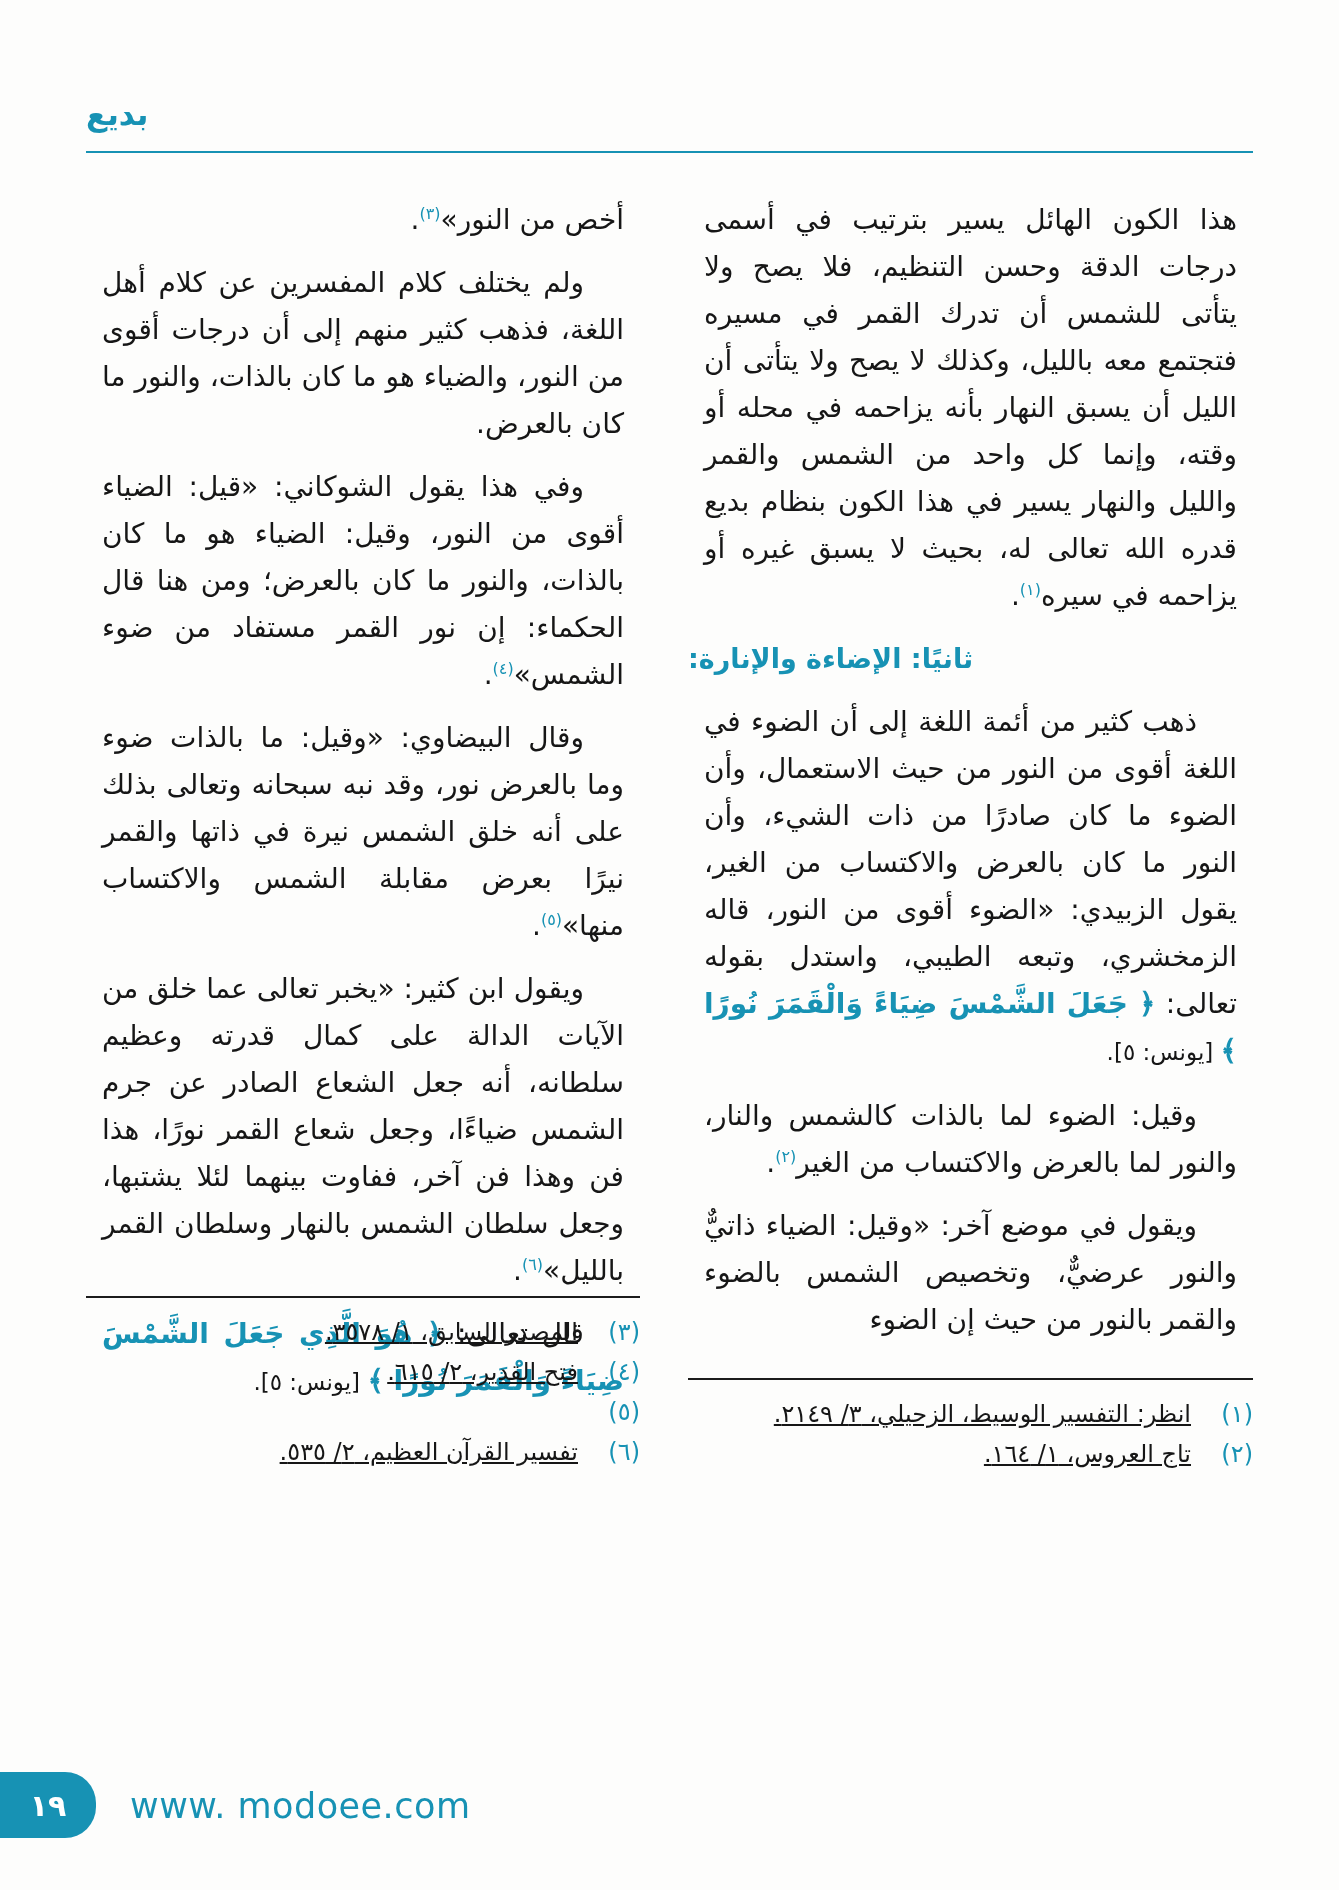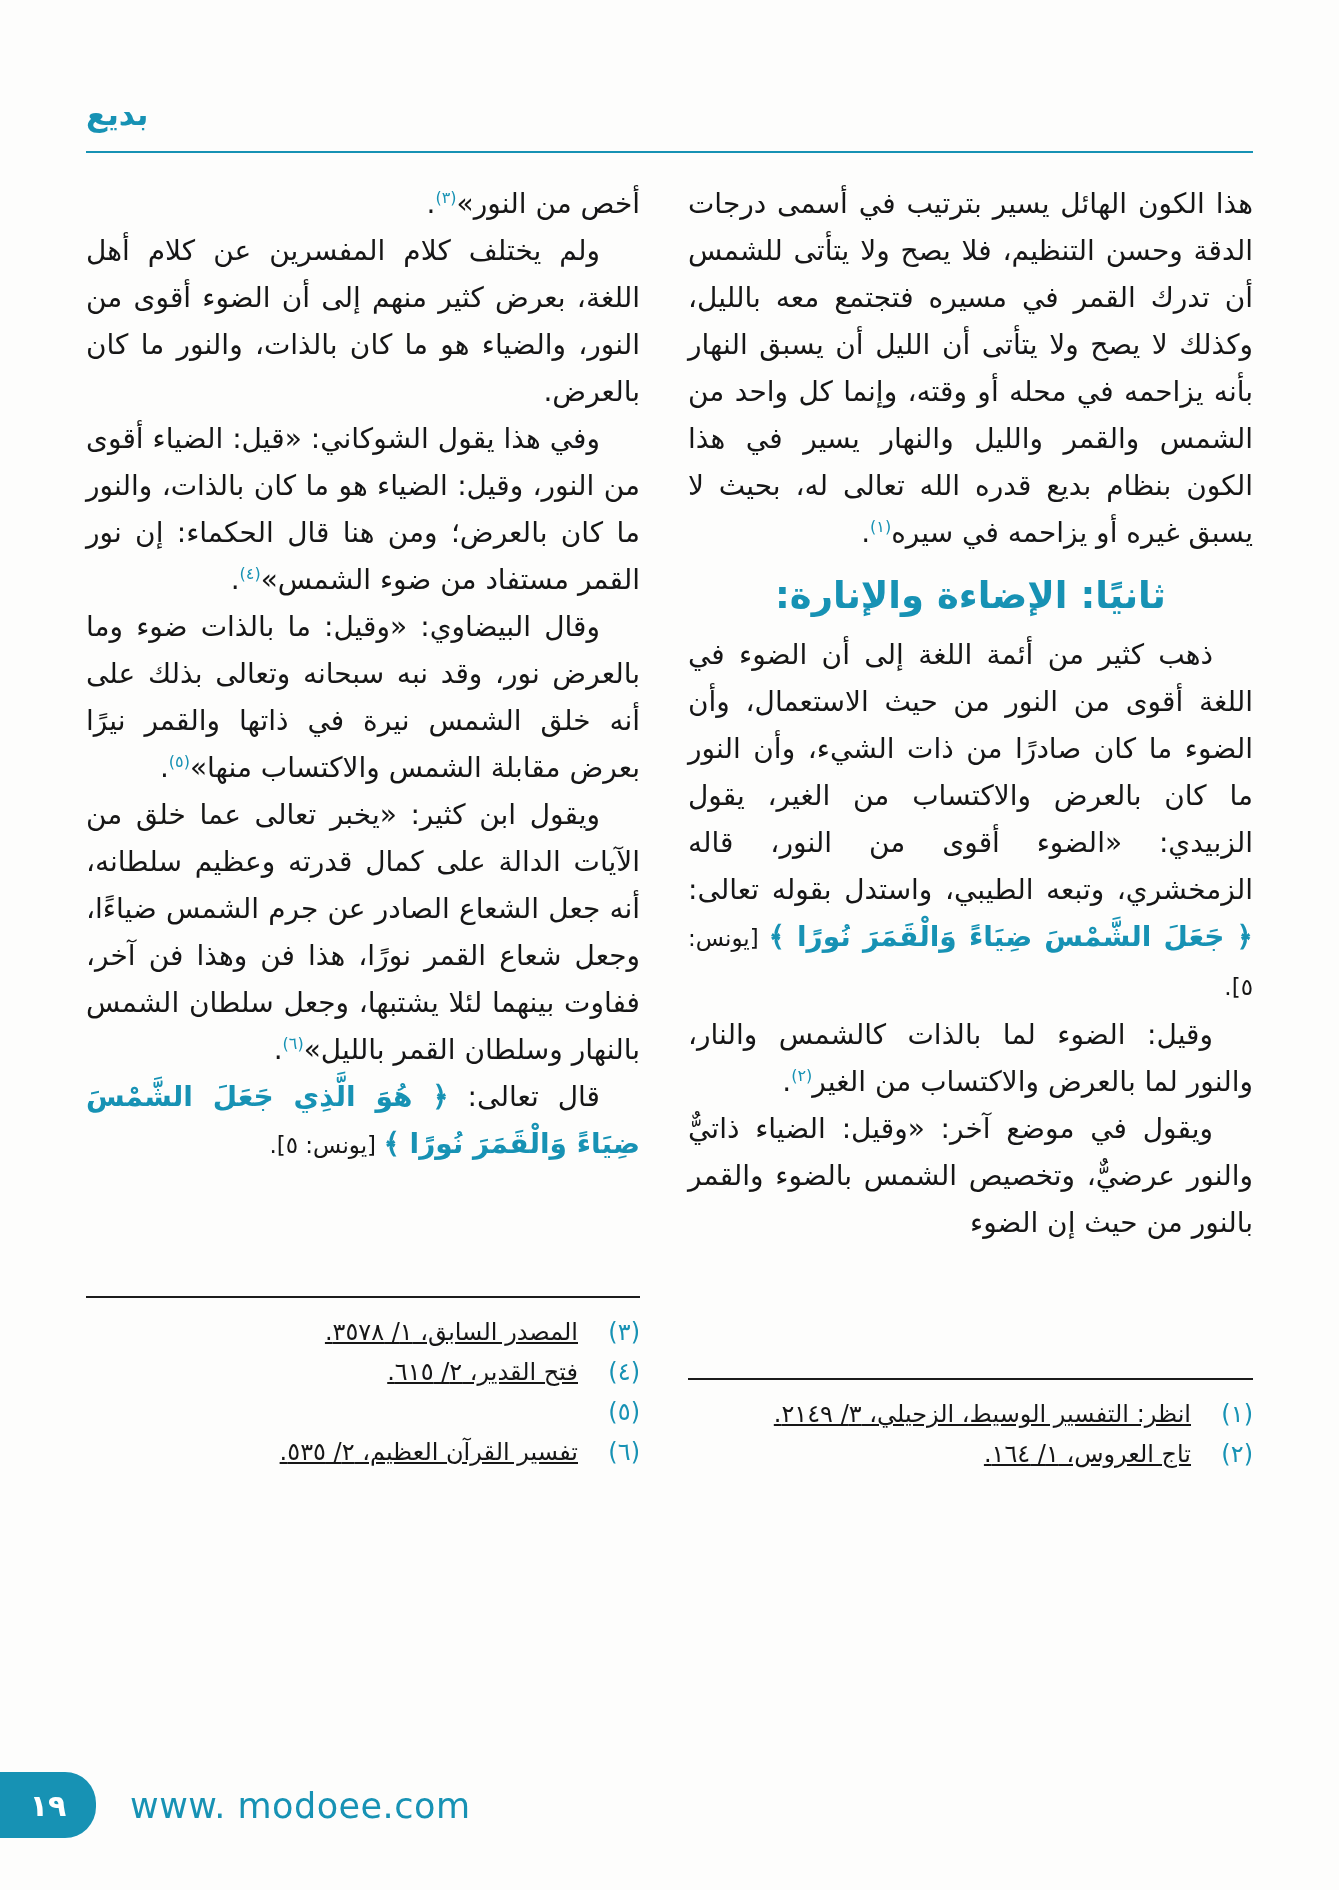--- a/index.html
+++ b/index.html
@@ -39,29 +39,29 @@
     position: absolute;
     top: 180px;
     text-align: justify;
     font-size: 28px;
     line-height: 47px;
     color: var(--ink);
   }
   .col-right { left: 688px; width: 565px; }
   .col-left  { left: 86px;  width: 554px; }
 
-  .body-p { margin: 0; text-indent: 40px; }
+  .body-p { margin: 16px; text-indent: 40px; }
   .body-p.no-indent { text-indent: 0; }
 
   .section-heading {
-    font-size: 37px;
+    font-size: 27px;
     font-weight: 700;
     color: var(--accent);
     margin: 16px 0 12px 0;
-    text-align: center;
+    text-align: left;
     line-height: 47px;
   }
 
   .seg-quran {
     color: var(--accent);
     font-weight: 700;
   }
   .seg-ref {
     color: var(--accent);
     font-size: 16px;
@@ -130,21 +130,21 @@
   <div class="col col-right">
     <p class="body-p no-indent"><span>هذا الكون الهائل يسير بترتيب في أسمى درجات الدقة وحسن التنظيم، فلا يصح ولا يتأتى للشمس أن تدرك القمر في مسيره فتجتمع معه بالليل، وكذلك لا يصح ولا يتأتى أن الليل أن يسبق النهار بأنه يزاحمه في محله أو وقته، وإنما كل واحد من الشمس والقمر والليل والنهار يسير في هذا الكون بنظام بديع قدره الله تعالى له، بحيث لا يسبق غيره أو يزاحمه في سيره</span><span class="seg-ref">(١)</span><span>.</span></p>
     <h2 class="section-heading">ثانيًا: الإضاءة والإنارة:</h2>
     <p class="body-p"><span>ذهب كثير من أئمة اللغة إلى أن الضوء في اللغة أقوى من النور من حيث الاستعمال، وأن الضوء ما كان صادرًا من ذات الشيء، وأن النور ما كان بالعرض والاكتساب من الغير، يقول الزبيدي: «الضوء أقوى من النور، قاله الزمخشري، وتبعه الطيبي، واستدل بقوله تعالى: </span><span class="seg-quran">﴿ جَعَلَ الشَّمْسَ ضِيَاءً وَالْقَمَرَ نُورًا ﴾</span><span class="seg-cite"> [يونس: ٥].</span></p>
     <p class="body-p"><span>وقيل: الضوء لما بالذات كالشمس والنار، والنور لما بالعرض والاكتساب من الغير</span><span class="seg-ref">(٢)</span><span>.</span></p>
     <p class="body-p"><span>ويقول في موضع آخر: «وقيل: الضياء ذاتيٌّ والنور عرضيٌّ، وتخصيص الشمس بالضوء والقمر بالنور من حيث إن الضوء</span></p>
   </div>
 
   <div class="col col-left">
     <p class="body-p no-indent"><span>أخص من النور»</span><span class="seg-ref">(٣)</span><span>.</span></p>
-    <p class="body-p"><span>ولم يختلف كلام المفسرين عن كلام أهل اللغة، بعرض كثير منهم إلى أن الضوء أقوى من النور، والضياء هو ما كان بالذات، والنور ما كان بالعرض.</span></p>
+    <p class="body-p"><span>ولم يختلف كلام المفسرين عن كلام أهل اللغة، فذهب كثير منهم إلى أن درجات أقوى من النور، والضياء هو ما كان بالذات، والنور ما كان بالعرض.</span></p>
     <p class="body-p"><span>وفي هذا يقول الشوكاني: «قيل: الضياء أقوى من النور، وقيل: الضياء هو ما كان بالذات، والنور ما كان بالعرض؛ ومن هنا قال الحكماء: إن نور القمر مستفاد من ضوء الشمس»</span><span class="seg-ref">(٤)</span><span>.</span></p>
     <p class="body-p"><span>وقال البيضاوي: «وقيل: ما بالذات ضوء وما بالعرض نور، وقد نبه سبحانه وتعالى بذلك على أنه خلق الشمس نيرة في ذاتها والقمر نيرًا بعرض مقابلة الشمس والاكتساب منها»</span><span class="seg-ref">(٥)</span><span>.</span></p>
     <p class="body-p"><span>ويقول ابن كثير: «يخبر تعالى عما خلق من الآيات الدالة على كمال قدرته وعظيم سلطانه، أنه جعل الشعاع الصادر عن جرم الشمس ضياءًا، وجعل شعاع القمر نورًا، هذا فن وهذا فن آخر، ففاوت بينهما لئلا يشتبها، وجعل سلطان الشمس بالنهار وسلطان القمر بالليل»</span><span class="seg-ref">(٦)</span><span>.</span></p>
     <p class="body-p"><span>قال تعالى: </span><span class="seg-quran">﴿ هُوَ الَّذِي جَعَلَ الشَّمْسَ ضِيَاءً وَالْقَمَرَ نُورًا ﴾</span><span class="seg-cite"> [يونس: ٥].</span></p>
   </div>
 
   <div class="footnotes footnotes-left">
     <div class="fn-row">
       <span class="fn-num">(٣)</span>
       <span class="fn-text">المصدر السابق، ١/ ٣٥٧٨.</span>

